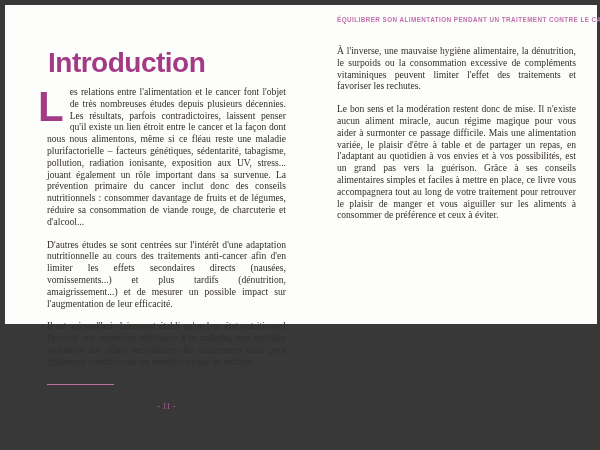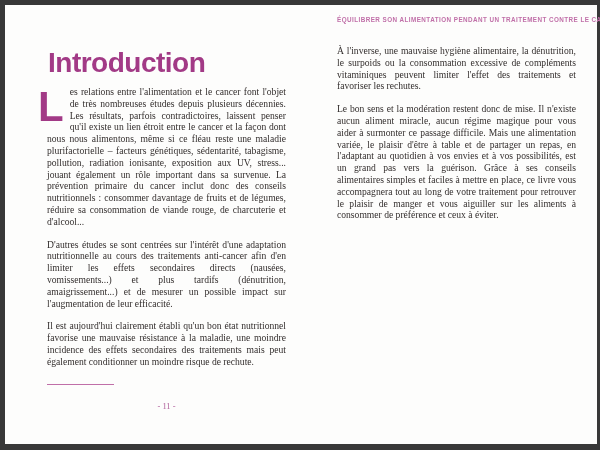--- a/index.html
+++ b/index.html
@@ -9,21 +9,21 @@
     height: 450px;
     overflow: hidden;
     background: #383838;
     font-family: "Liberation Serif", serif;
   }
   .spread {
     position: absolute;
     left: 5px;
     top: 5px;
     width: 592px;
-    height: 439px;
+    height: 319px;
     background: #fdfdfc;
   }
   .page {
     position: absolute;
     top: 0;
     height: 100%;
   }
   .page-left  { left: 0;     width: 296px; }
   .page-right { left: 296px; width: 296px; }
 

